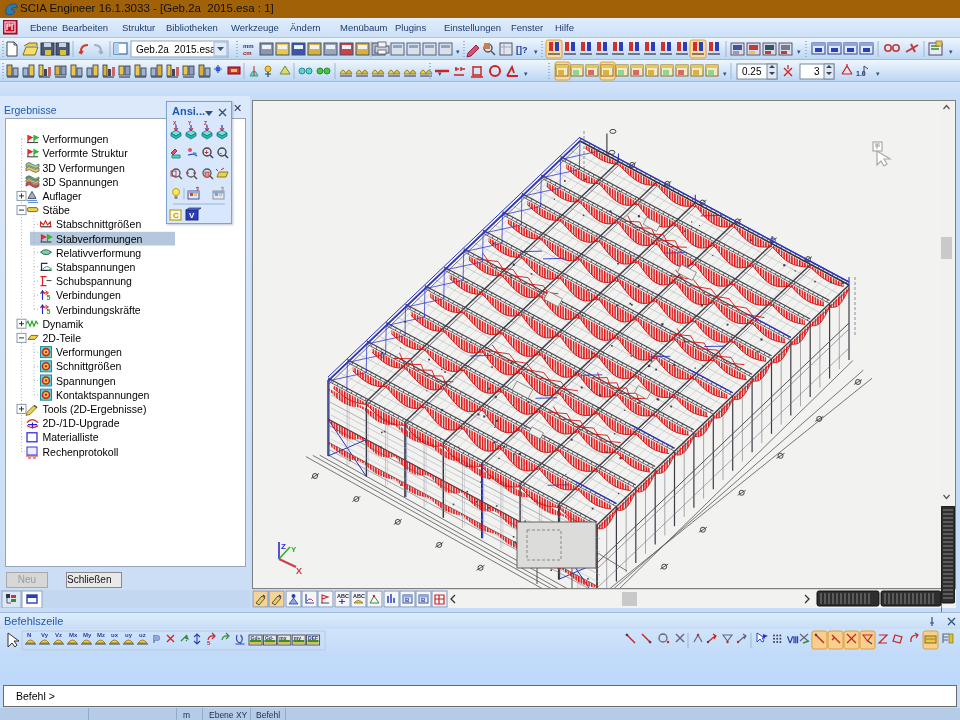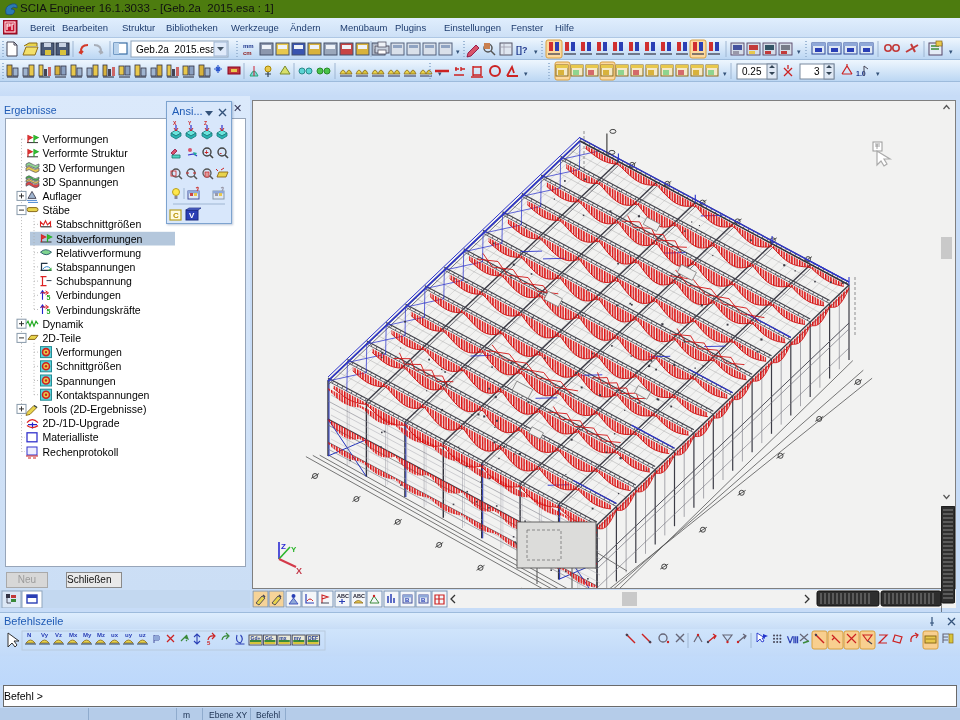--- a/index.html
+++ b/index.html
@@ -1,48 +1,48 @@
 <!DOCTYPE html>
 <html><head><meta charset="utf-8"><style>
 *{margin:0;padding:0;box-sizing:border-box}
 html,body{width:960px;height:720px;overflow:hidden;font-family:"Liberation Sans",sans-serif;background:#c7dcf7}
 .abs{position:absolute}
-#title{left:0;top:0;width:960px;height:18px;background:#4d7c0f;color:#111;font-size:11.5px}
+#title{left:0;top:0;width:960px;height:18px;background:#a16207;color:#111;font-size:11.5px}
 #title span{position:absolute;left:20px;top:2px}
 #menubar{left:0;top:18px;width:960px;height:20px;background:linear-gradient(#e0eefd,#cde0f6);border-bottom:1px solid #aec7e4}
 .mi{position:absolute;top:4px;font-size:9.5px;color:#1e3c6e}
 .tbrow{left:0;width:960px;background:linear-gradient(#eef6fe,#bcd7f3);border-bottom:1px solid #9dbbdc}
 #tb1{top:38px;height:22px}
 #tb2{top:60px;height:22px}
 #gap1{left:0;top:82px;width:960px;height:14px;background:linear-gradient(#d2e4fa,#c7dcf7)}
 #panel{left:0;top:96px;width:250px;height:494px;background:linear-gradient(#dbe9fb,#cbdef5)}
 #paneltitle{left:4px;top:8px;font-size:10.5px;color:#1f5bb5}
 #panelx{left:233px;top:6px;font-size:11px;color:#335;}
 #treebox{left:5px;top:22px;width:241px;height:449px;background:#fff;border:1px solid #97a5b9}
 #btnNeu{left:6px;top:476px;width:42px;height:16px;background:#d7d7d7;border:1px solid #a9a9a9;color:#9b9b9b;font-size:10px;text-align:center;line-height:14px}
 #btnSch{left:66px;top:476px;width:56px;height:16px;background:#e9e9e9;border:1px solid #8a8a8a;color:#111;font-size:10px;line-height:14px}
 #ansip{left:166px;top:101px;width:66px;height:123px;background:#d8e7fb;border:1px solid #7da3cf;box-shadow:1px 1px 2px rgba(60,90,140,.35)}
-#ansit{left:5px;top:3px;font-size:11px;font-weight:normal;color:#1f5bb5}
+#ansit{left:5px;top:3px;font-size:11px;font-weight:bold;color:#1f5bb5}
 #viewport{left:252px;top:100px;width:704px;height:489px;background:#f2f2f1;border:1px solid #7f7f7f}
 #cmdhead{left:0;top:612px;width:960px;height:17px;background:linear-gradient(#ddedfd,#c8ddf6);border-top:1px solid #9dbbdc}
 #cmdhead span{position:absolute;left:4px;top:2px;font-size:11px;color:#1f5bb5}
 #cmdtools{left:0;top:629px;width:960px;height:27px;background:linear-gradient(#cfe4fb,#c2daf9)}
 #cmdblank{left:0;top:656px;width:960px;height:29px;background:linear-gradient(#c2dbfa,#bdd8fb)}
-#cmdinput{left:3px;top:685px;width:954px;height:22px;background:#fff;border:1px solid #6a6a6a;font-size:10.5px;color:#000;line-height:20px;padding-left:0}
+#cmdinput{left:3px;top:685px;width:954px;height:22px;background:#fff;border:1px solid #6a6a6a;font-size:10.5px;color:#000;line-height:20px;padding-left:12px}
 #status{left:0;top:708px;width:960px;height:12px;background:#b5cce9;font-size:8.5px;color:#1a2f50}
 .ssep{position:absolute;top:0;width:1px;height:12px;background:#8fabcd}
 </style></head><body>
 <div id="title" class="abs">
     <svg class="abs" style="left:4px;top:2px" width="14" height="14">
       <path d="M2 12 q-2 -8 6 -10 q6 -1 5 4 q-4 -2 -6 1 q5 0 3 4 q-2 3 -8 1 z" fill="#2a7ab5" stroke="#1a4a7a" stroke-width="0.8"></path>
     </svg>
     <span>SCIA Engineer 16.1.3033 - [Geb.2a&nbsp;&nbsp;2015.esa : 1]</span>
   </div>
 <div id="menubar" class="abs">
-    <span class="mi" style="left:30px">Bereit</span>
+    <span class="mi" style="left:30px">Ebene</span>
     <span class="mi" style="left:62px">Bearbeiten</span>
     <span class="mi" style="left:122px">Struktur</span>
     <span class="mi" style="left:166px">Bibliotheken</span>
     <span class="mi" style="left:231px">Werkzeuge</span>
     <span class="mi" style="left:290px">Ändern</span>
     <span class="mi" style="left:340px">Menübaum</span>
     <span class="mi" style="left:395px">Plugins</span>
     <span class="mi" style="left:444px">Einstellungen</span>
     <span class="mi" style="left:511px">Fenster</span>
     <span class="mi" style="left:555px">Hilfe</span>

